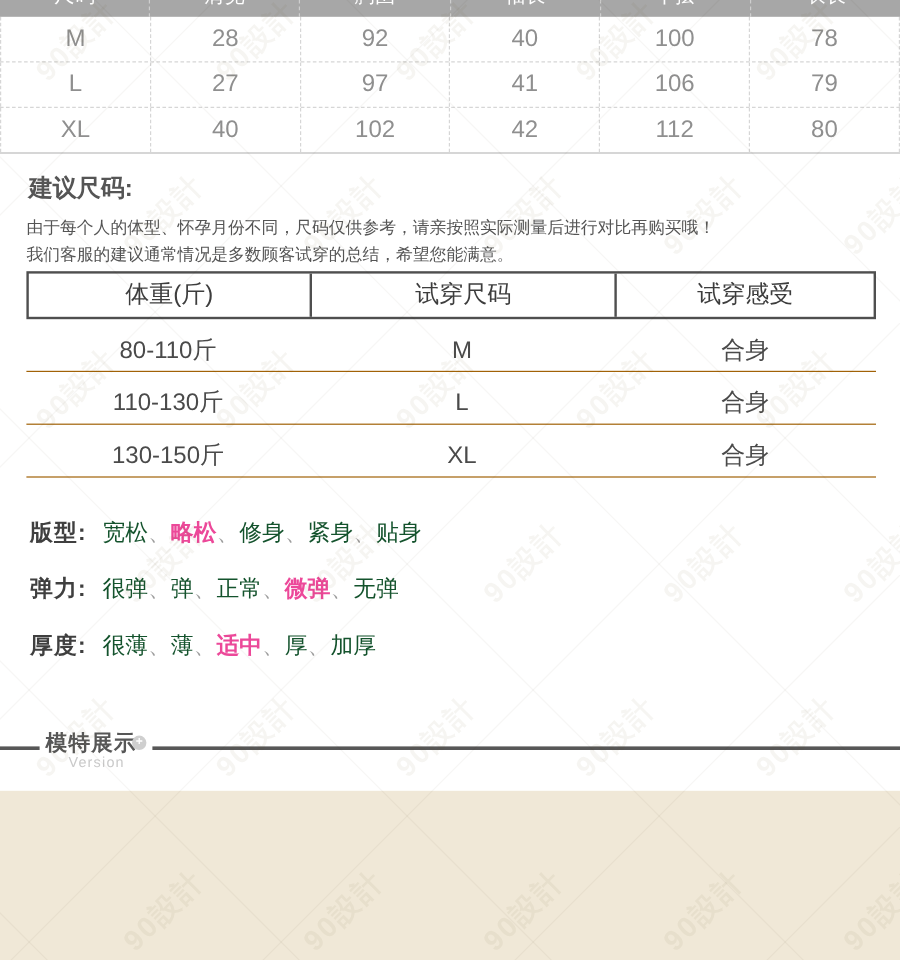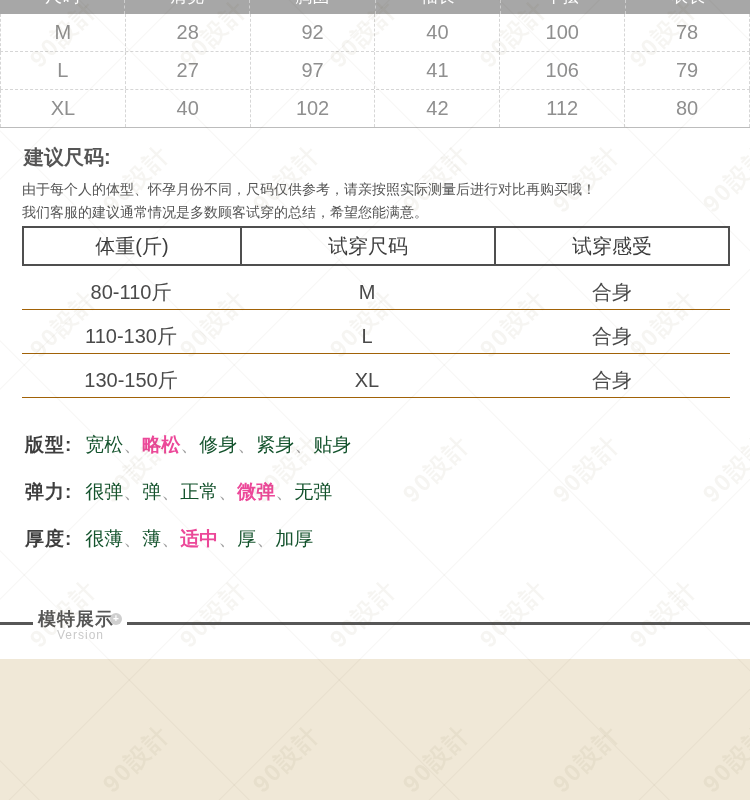--- a/index.html
+++ b/index.html
@@ -22,21 +22,21 @@
   .sg-line{position:absolute;left:22px;margin:0;font-size:14px;line-height:20px;color:#555555;}
   .sg-line1{top:179px;}
   .sg-line2{top:202px;}
 
   
   .fit-table{position:absolute;left:22px;top:226px;width:708px;}
   .ft-header{display:flex;border:2px solid #4f4f4f;box-sizing:border-box;}
   .ft-hcell{height:36px;line-height:36px;text-align:center;font-size:20px;color:#3d3d3d;border-right:2px solid #4f4f4f;box-sizing:border-box;}
   .ft-row{display:flex;height:43px;line-height:52px;border-bottom:1px solid #a16207;}
   .ft-cell{text-align:center;font-size:20px;color:#4a4a4a;}
-  .c1{width:218px;}
+  .c1{width:236px;}
   .c2{width:254px;}
   .c3{flex:1;border-right:none !important;}
 
   
   .attrs{position:absolute;left:25px;top:432px;}
   .attr-row{height:26px;line-height:26px;margin-bottom:21px;font-size:19px;white-space:nowrap;}
   .attr-label{font-weight:bold;color:#3f3f3f;margin-right:13px;letter-spacing:1px;}
   .opt{color:#14532d;}
   .opt.sel{color:#ec4899;font-weight:bold;}
   .sep{color:#9e9e9e;}

